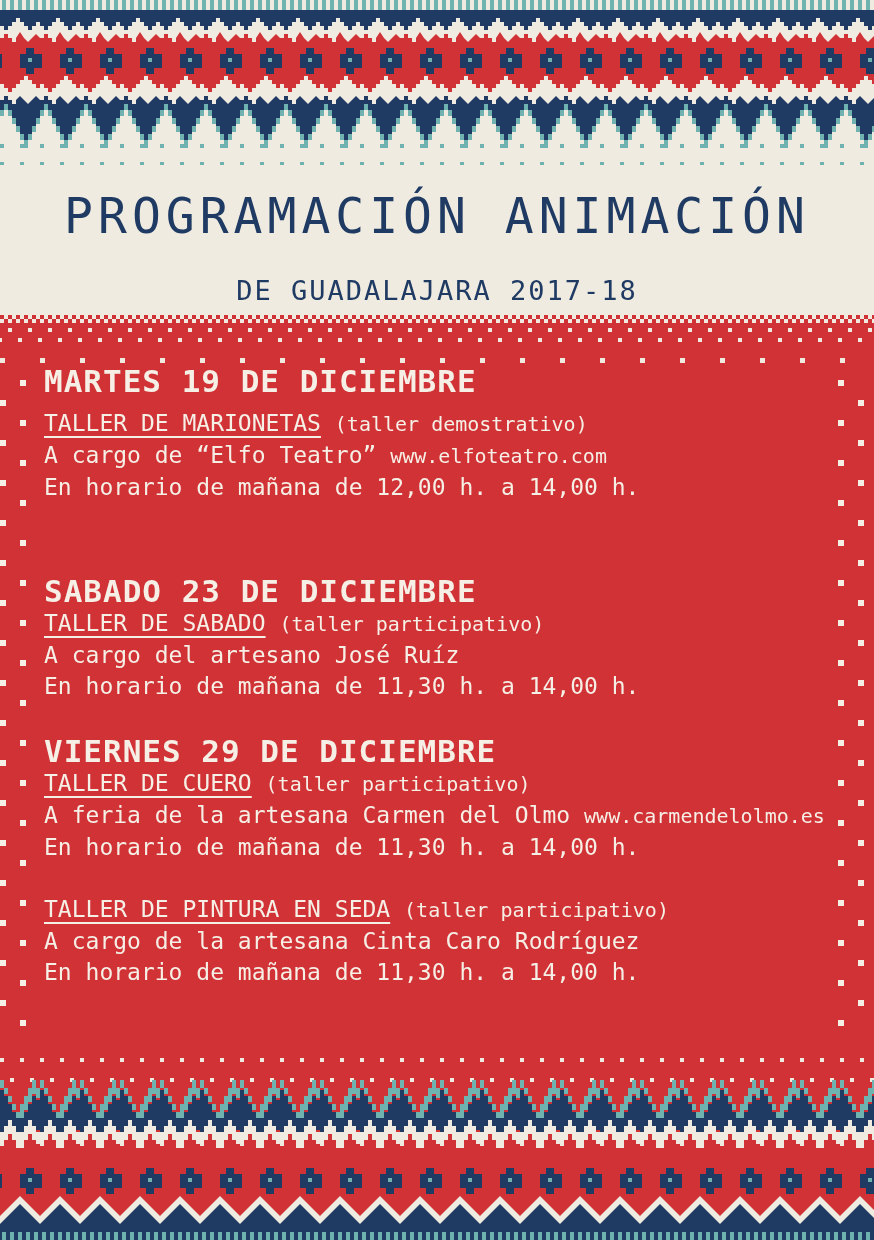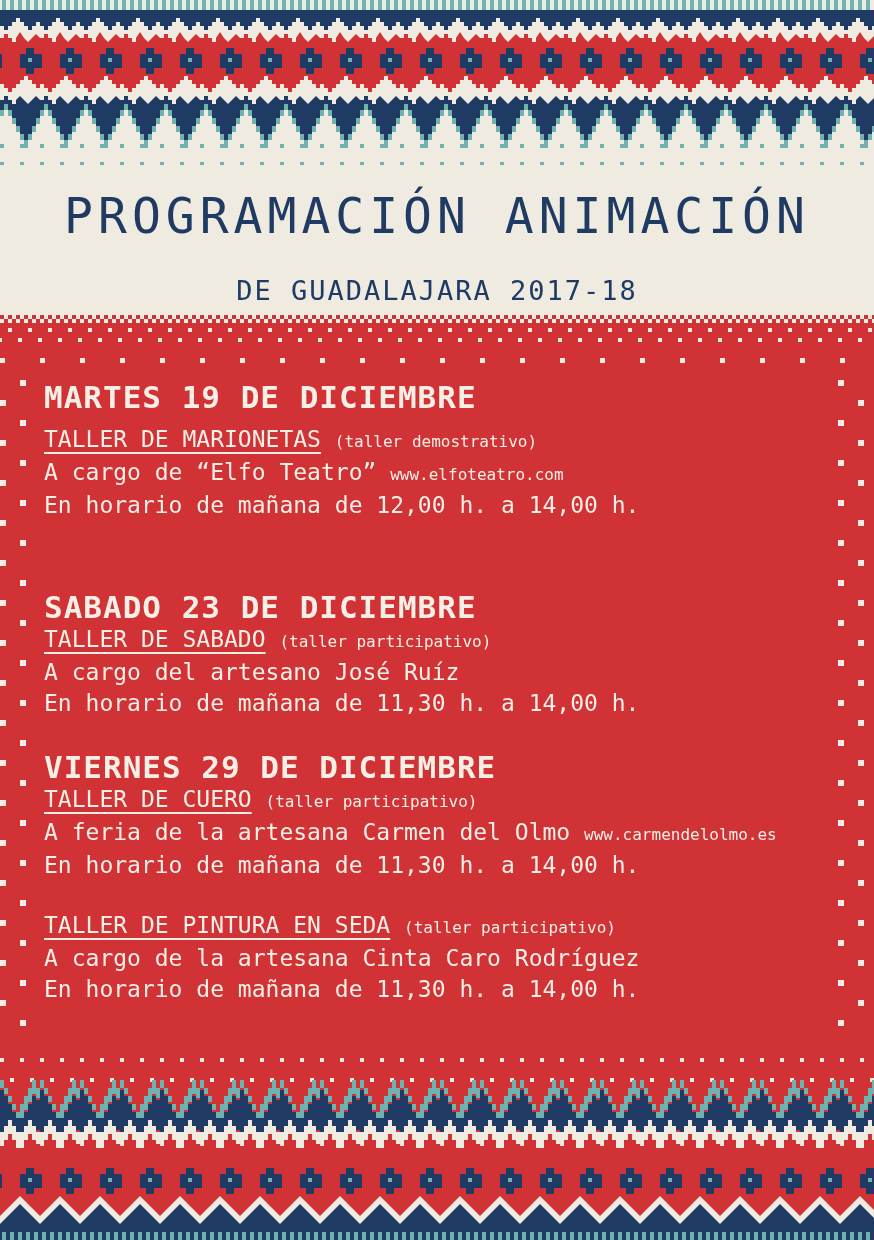--- a/index.html
+++ b/index.html
@@ -5,26 +5,26 @@
   html,body{margin:0;padding:0;}
   body{width:874px;height:1240px;overflow:hidden;background:#d03236;font-family:"DejaVu Sans Mono","Liberation Mono",monospace;position:relative;}
   .band{position:absolute;left:0;width:874px;overflow:hidden;}
   .band svg{display:block;}
   #top-band{top:0;height:170px;background:#efebe0;}
   #title-area{position:absolute;top:165px;left:0;width:874px;height:150px;background:#efebe0;text-align:center;color:#1f3a63;}
   .t1{position:absolute;top:22px;left:0;width:874px;font-size:48px;letter-spacing:5px;font-family:"DejaVu Sans Mono",monospace;font-weight:normal;transform:scaleY(1.05);}
   .t2{position:absolute;top:80px;left:0;width:874px;font-size:27px;letter-spacing:2px;}
   .t3{position:absolute;top:110px;left:0;width:874px;font-size:27px;letter-spacing:2px;}
   #check-band{position:absolute;top:315px;left:0;width:874px;height:60px;}
-  #content{position:absolute;top:380px;left:0;width:850px;height:660px;}
+  #content{position:absolute;top:364px;left:0;width:850px;height:660px;}
   .event{position:absolute;left:44px;color:#f6efe6;}
   .day{font-size:31px;letter-spacing:1px;line-height:34px;font-weight:bold;}
   .line{font-size:23px;line-height:31px;white-space:nowrap;}
   .workshop{text-decoration:underline;text-decoration-thickness:2px;text-underline-offset:5px;}
-  .small{font-size:16px;}
+  .small{font-size:20px;}
   .dots-col{position:absolute;top:0;width:6px;}
   .dot{position:absolute;width:6px;height:6px;background:#f6efe6;}
   #bottom-band{top:1040px;height:200px;background:#d03236;}
 </style>
 </head>
 <body>
 
 <div class="band" id="top-band">
   <svg width="874" height="170" viewBox="0 0 874 170" xmlns="http://www.w3.org/2000/svg">
     <defs>

